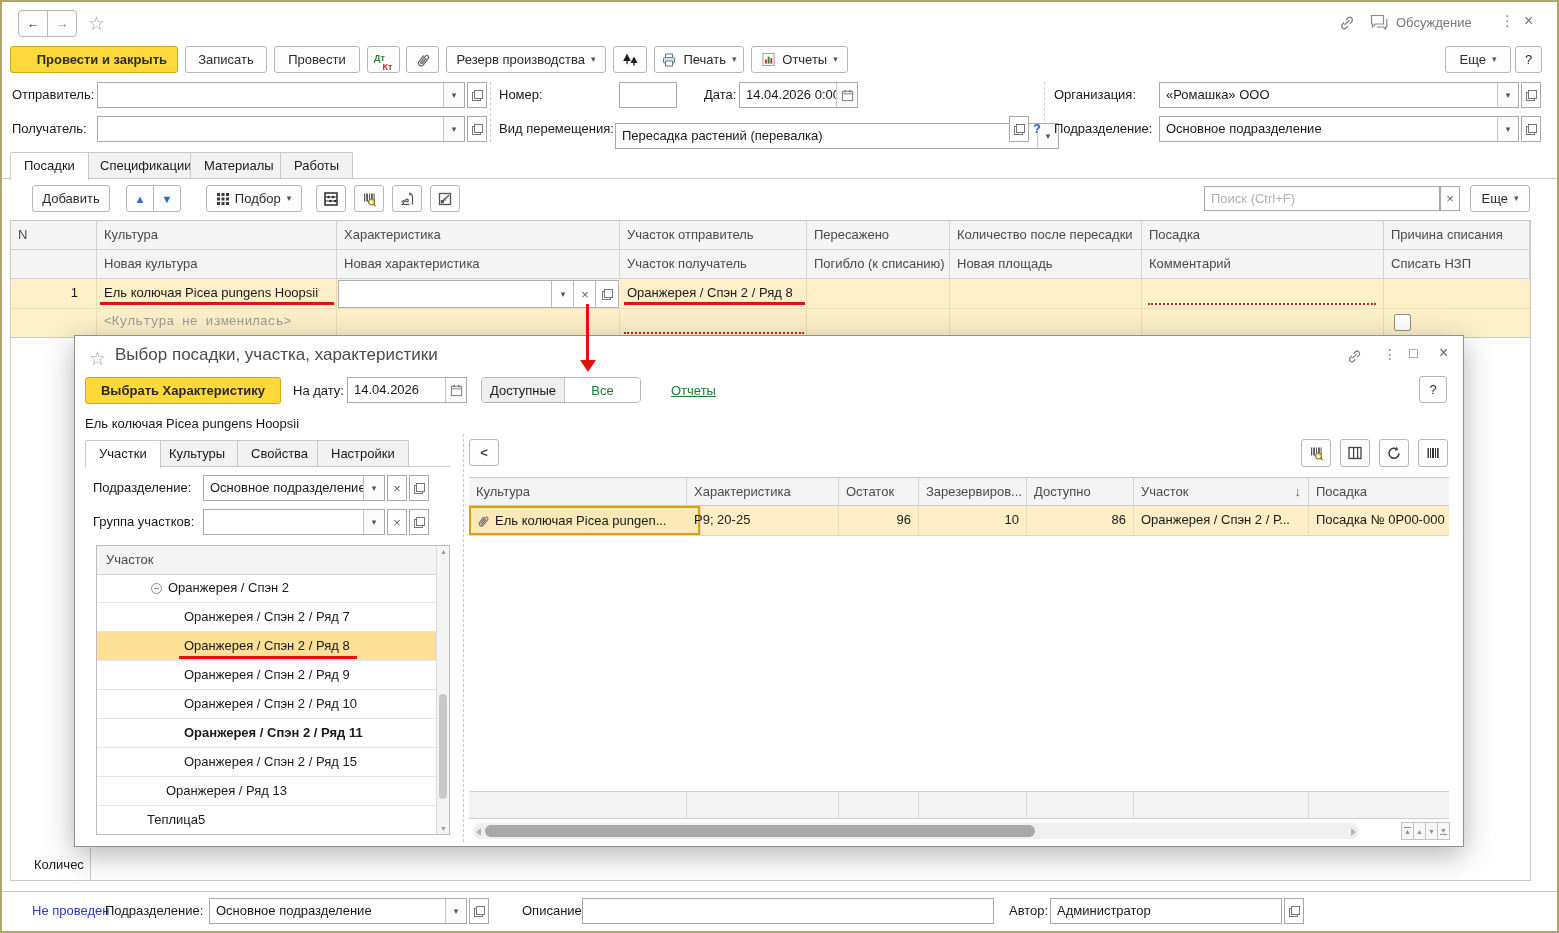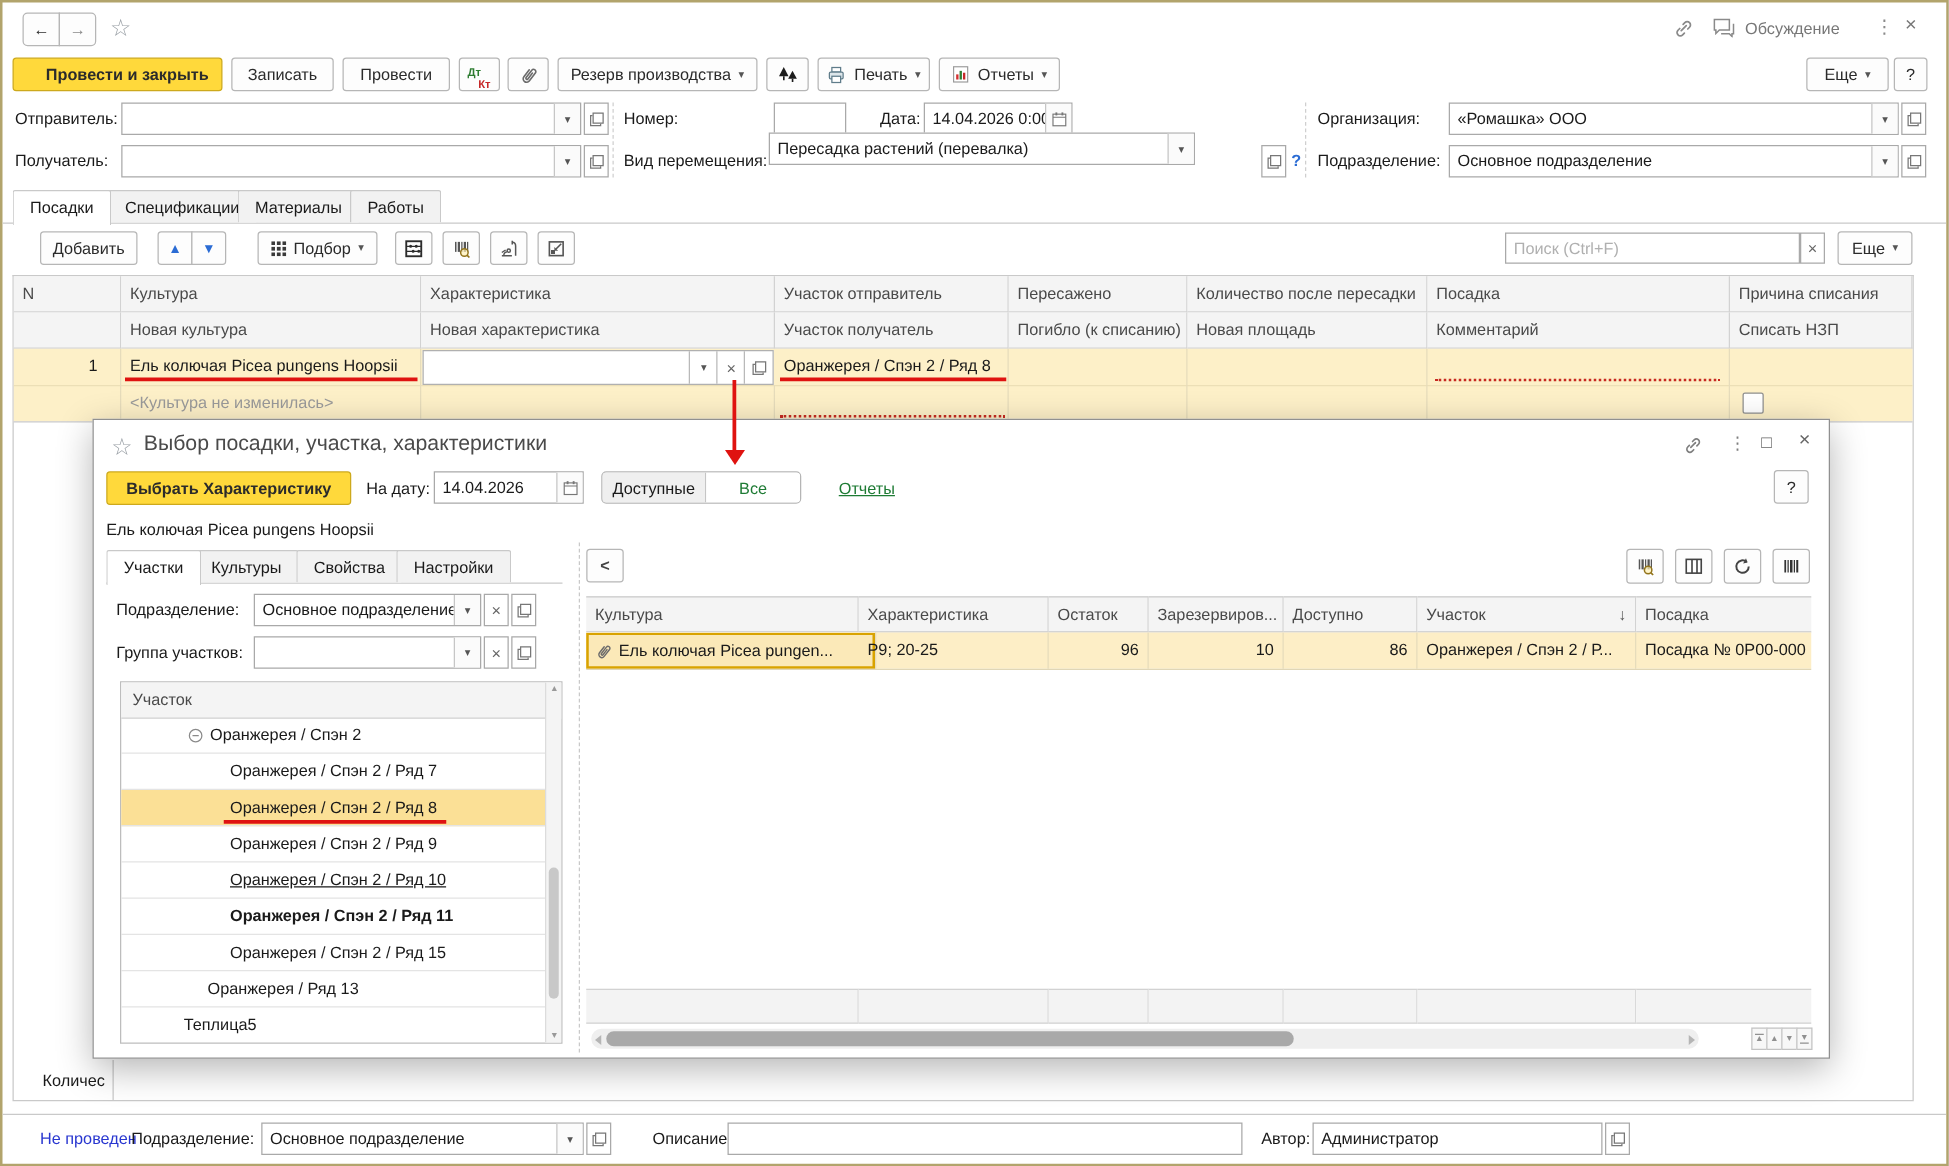--- a/index.html
+++ b/index.html
@@ -185,21 +185,21 @@
             <rect x="1.5" y="2.5" width="11" height="10" fill="#fff" stroke="#777"></rect>
             <line x1="1.5" y1="5.2" x2="12.5" y2="5.2" stroke="#777"></line>
             <rect x="3.6" y="1" width="1.6" height="2.6" fill="#777"></rect>
             <rect x="8.8" y="1" width="1.6" height="2.6" fill="#777"></rect>
           </svg>
         </span>
       </span>
   </div>
 
   <div class="lbl" style="left:497px;top:119px;">Вид перемещения:</div>
-  <div class="combo" style="left:613px;top:104px;width:341px;gap:34px;">
+  <div class="combo" style="left:613px;top:121px;width:444px;gap:34px;">
     <span class="val">Пересадка растений (перевалка)</span>
     <span class="cbtn">
         <span class="caret">▾</span>
       </span>
   </div>
   <div class="sqbtn" style="left:1007px;top:114px;">
       <span class="opensq"></span>
     </div>
   <div class="lbl" style="left:1031px;top:119px;color:#2b6cd4;font-weight:bold;">?</div>
 
@@ -365,21 +365,21 @@
         <span class="opensq"></span>
       </span>
   </div>
   <div class="dcell" style="left:618px;top:277px;width:187px;height:29px;">Оранжерея / Спэн 2 / Ряд 8</div>
   <div class="dcell" style="left:805px;top:277px;width:143px;height:29px;"></div>
   <div class="dcell" style="left:948px;top:277px;width:192px;height:29px;"></div>
   <div class="dcell" style="left:1140px;top:277px;width:242px;height:29px;"></div>
   <div class="dcell" style="left:1382px;top:277px;width:146px;height:29px;border-right:none;"></div>
 
   <div class="dcell" style="left:9px;top:306px;width:86px;height:29px;"></div>
-  <div class="dcell" style="left:95px;top:306px;width:240px;height:29px;color:#9a9a9a;">&lt;Культура не изменилась&gt;</div>
+  <div class="dcell" style="left:95px;top:306px;width:240px;height:29px;color:#9a9a9a;font-family:Liberation Mono, monospace;">&lt;Культура не изменилась&gt;</div>
   <div class="dcell" style="left:335px;top:306px;width:283px;height:29px;"></div>
   <div class="dcell" style="left:618px;top:306px;width:187px;height:29px;"></div>
   <div class="dcell" style="left:805px;top:306px;width:143px;height:29px;"></div>
   <div class="dcell" style="left:948px;top:306px;width:192px;height:29px;"></div>
   <div class="dcell" style="left:1140px;top:306px;width:242px;height:29px;"></div>
   <div class="checkbox" style="left:1392px;top:312px;"></div>
 
   <div class="lbl" style="left:32px;top:855px;">Количес</div>
   <div class="vline" style="left:88px;top:846px;height:32px;"></div>
 
@@ -497,21 +497,21 @@
       <div class="trow" style="top:57px;">
           <span class="tlabel" style="left:87px;">Оранжерея / Спэн 2 / Ряд 7</span>
         </div>
       <div class="trow" style="top:86px;background:#fbe096;">
           <span class="tlabel" style="left:87px;">Оранжерея / Спэн 2 / Ряд 8</span>
         </div>
       <div class="trow" style="top:115px;">
           <span class="tlabel" style="left:87px;">Оранжерея / Спэн 2 / Ряд 9</span>
         </div>
       <div class="trow" style="top:144px;">
-          <span class="tlabel" style="left:87px;text-decoration:underline;">Оранжерея / Спэн 2 / Ряд 10</span>
+          <span class="tlabel" style="left:87px;">Оранжерея / Спэн 2 / Ряд 10</span>
         </div>
       <div class="trow" style="top:173px;">
           <span class="tlabel" style="left:87px;font-weight:bold;">Оранжерея / Спэн 2 / Ряд 11</span>
         </div>
       <div class="trow" style="top:202px;">
           <span class="tlabel" style="left:87px;">Оранжерея / Спэн 2 / Ряд 15</span>
         </div>
       <div class="trow" style="top:231px;">
           <span class="tlabel" style="left:69px;">Оранжерея / Ряд 13</span>
         </div>

